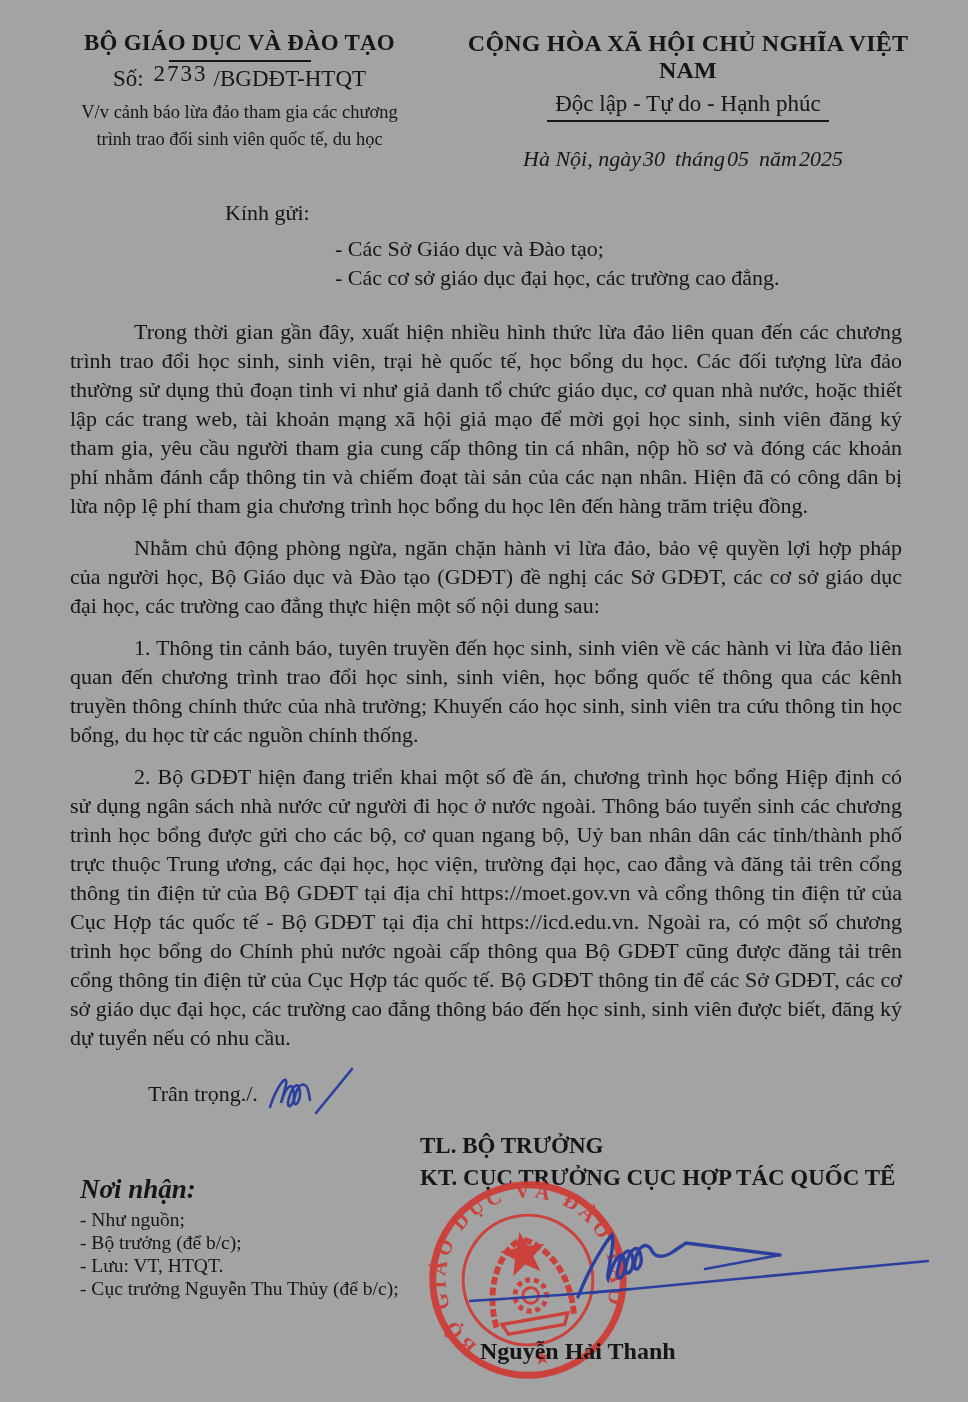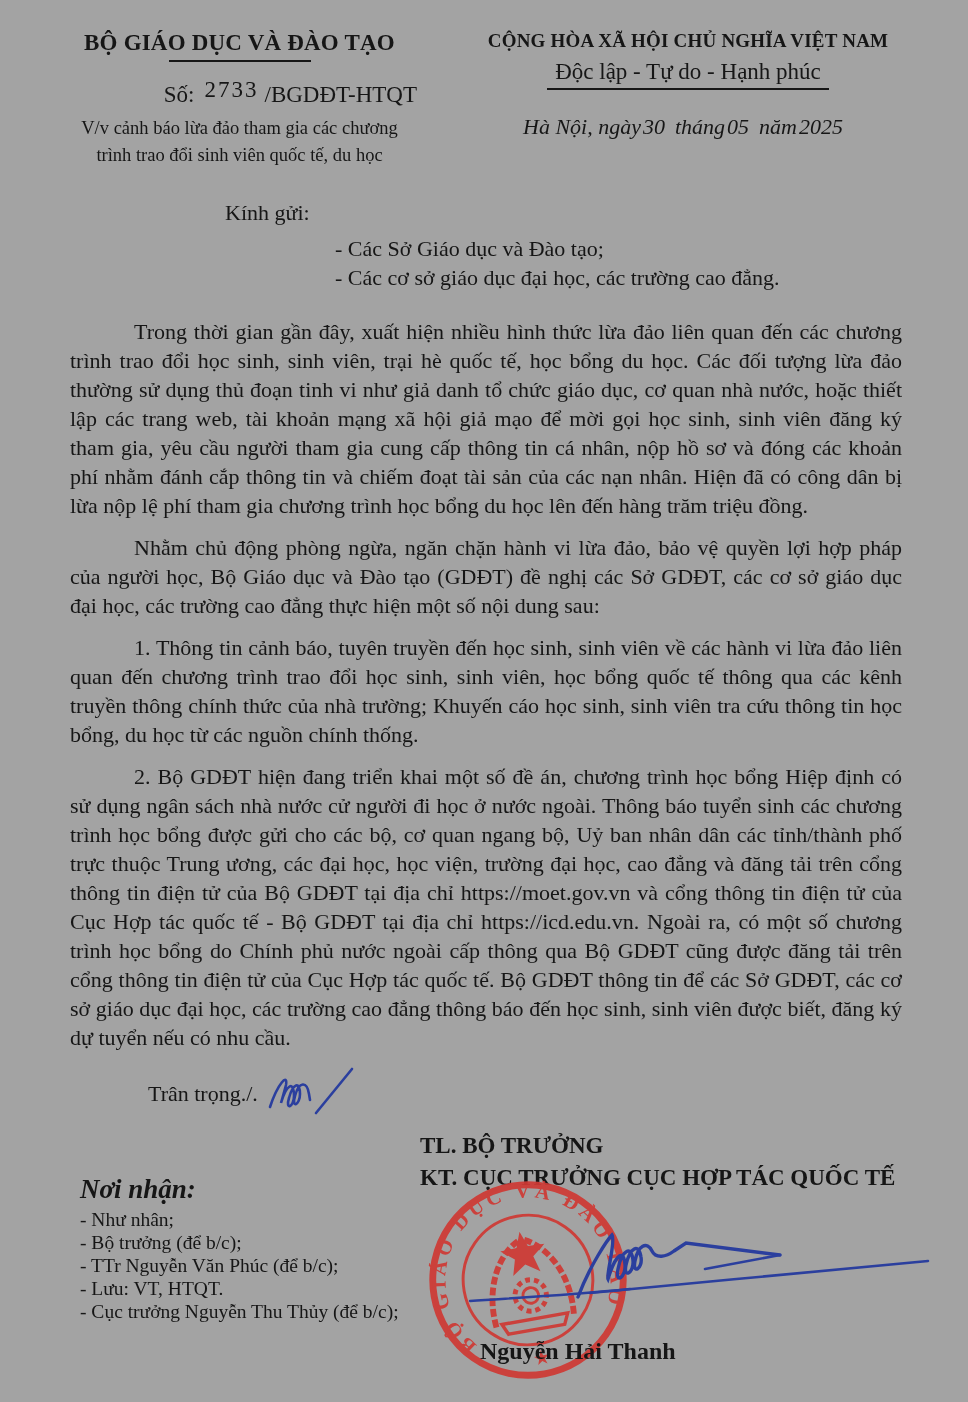--- a/index.html
+++ b/index.html
@@ -13,27 +13,27 @@
     font-family:"Liberation Serif","DejaVu Serif",serif;
     overflow:hidden;
   }
   
   .header { position:absolute; top:30px; left:0; width:100%; }
   .header-left {
     position:absolute; left:62px; top:0; width:355px; text-align:center;
   }
   .org-name { font-weight:bold; font-size:23px; letter-spacing:.2px; }
   .org-underline { width:142px; height:0; border-bottom:2.5px solid #161616; margin:4px auto 0; }
-  .doc-number { margin-top:20px; font-size:23px;text-align:right; }
+  .doc-number { margin-top:4px; font-size:23px; }
   .doc-number .num { display:inline-block; transform:translateY(-5px); letter-spacing:2px; margin:0 6px 0 10px; }
   .doc-subject { margin-top:7px; font-size:18.5px; line-height:27px; padding:0 6px; }
   .header-right {
     position:absolute; left:438px; top:0; width:500px; text-align:center;
   }
-  .national { font-weight:bold; font-size:19px; letter-spacing:.2px; }
+  .national { font-weight:bold; font-size:24px; letter-spacing:.2px; }
   .motto { font-weight:normal; font-size:23px; margin-top:7px; display:inline-block;
            border-bottom:2.5px solid #161616; padding:0 8px 3px; }
   .date-line { margin-top:24px; font-style:italic; font-size:22px; }
   .date-line .fill { display:inline-block; margin:0 10px 0 2px; }
   
   .body { position:absolute; top:200px; left:70px; width:832px; }
   .salutation { font-size:22px; padding-left:155px; }
   .recipients { margin-top:8px; padding-left:265px; font-size:22px; line-height:29px; }
   .paragraphs { margin-top:25px; }
   .paragraphs p {
@@ -99,23 +99,22 @@
 
   <div class="bottom">
 
     <div class="sig-titles">
       <div>TL. BỘ TRƯỞNG</div>
       <div>KT. CỤC TRƯỞNG CỤC HỢP TÁC QUỐC TẾ</div>
     </div>
 
     <div class="noi-nhan">
       <div class="noi-nhan-label">Nơi nhận:</div>
-      <div>- Như nhân;</div>
+      <div>- Như nguồn;</div>
       <div>- Bộ trưởng (để b/c);</div>
-      <div>- TTr Nguyễn Văn Phúc (để b/c);</div>
       <div>- Lưu: VT, HTQT.</div>
       <div>- Cục trưởng Nguyễn Thu Thủy (để b/c);</div>
     </div>
 
     <svg class="stamp" width="216" height="216" viewBox="0 0 220 220">
       <g stroke="#cf3a35" fill="none">
         <circle cx="110" cy="110" r="97" stroke-width="7"></circle>
         <circle cx="110" cy="110" r="66" stroke-width="3"></circle>
         <path id="stampArc" d="M 50.6 169.4 A 84 84 0 1 1 169.4 169.4" stroke="none"></path>
       </g>

